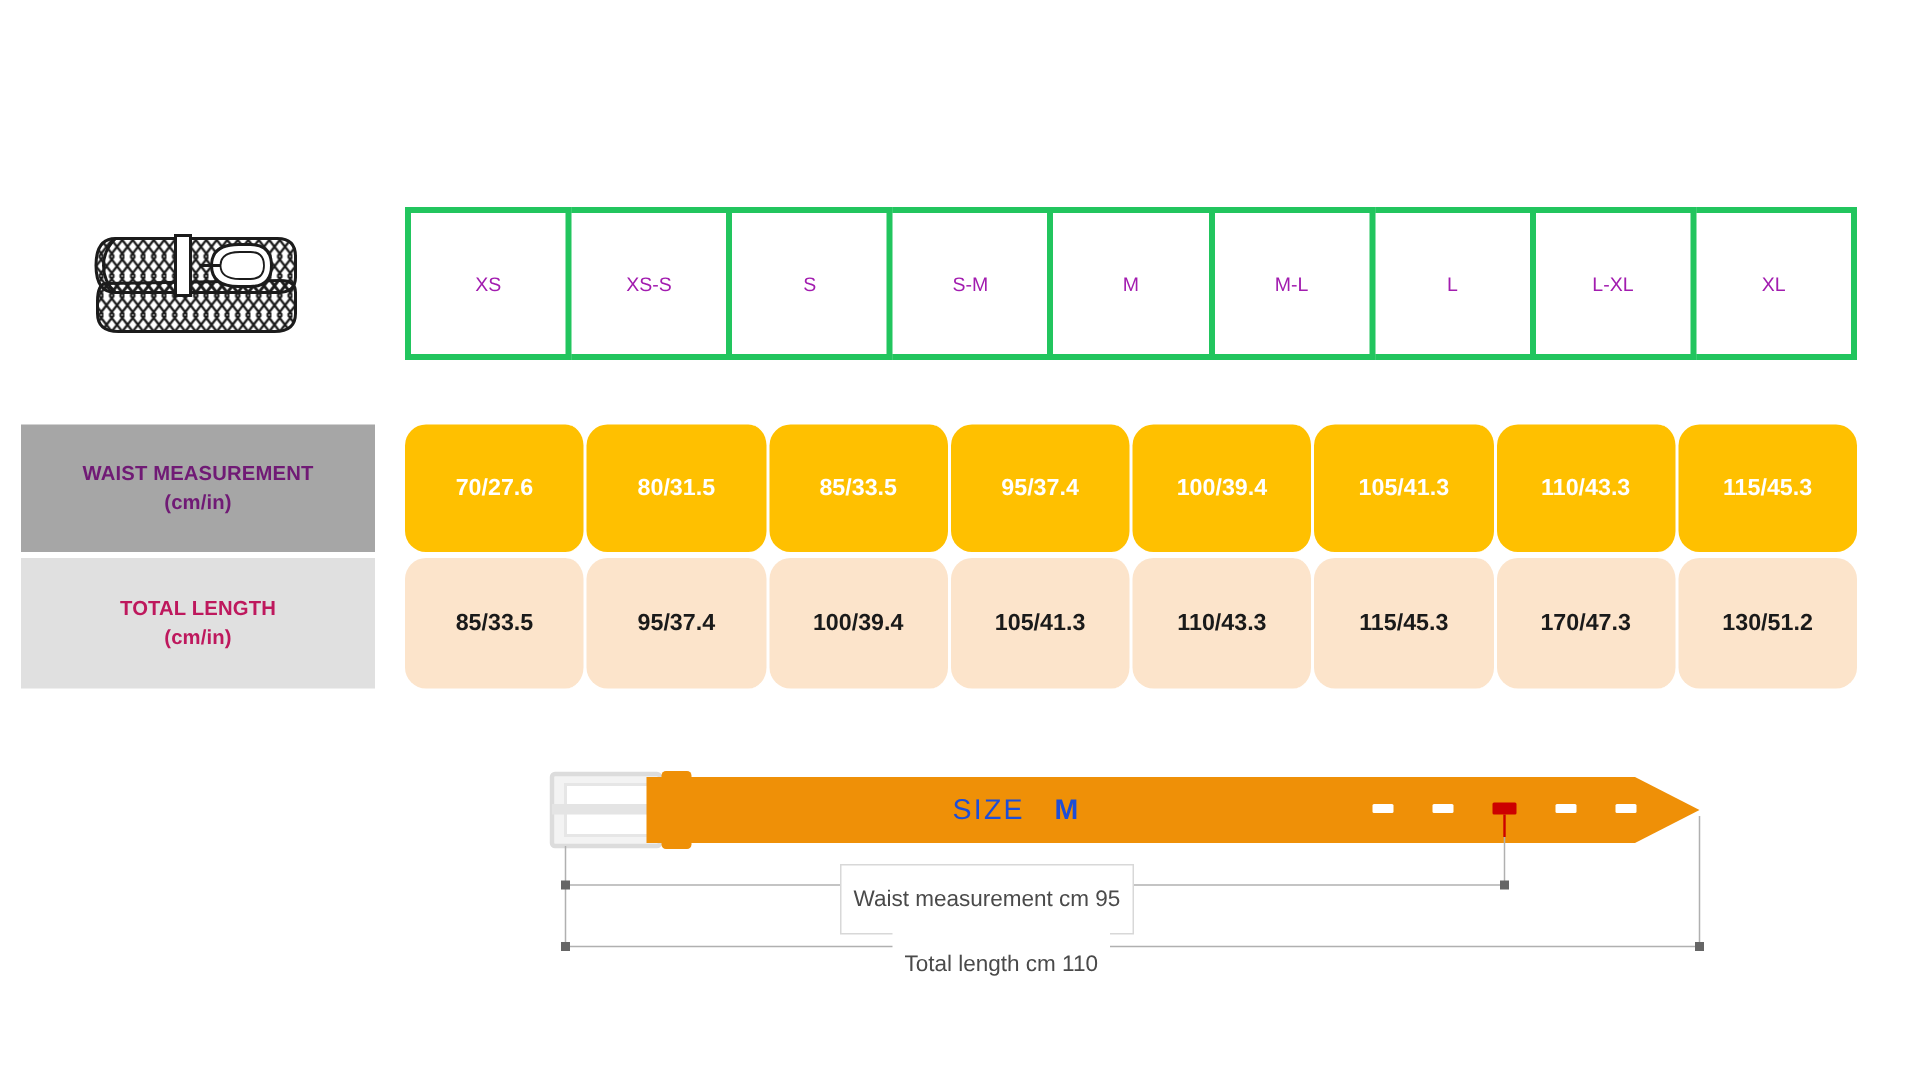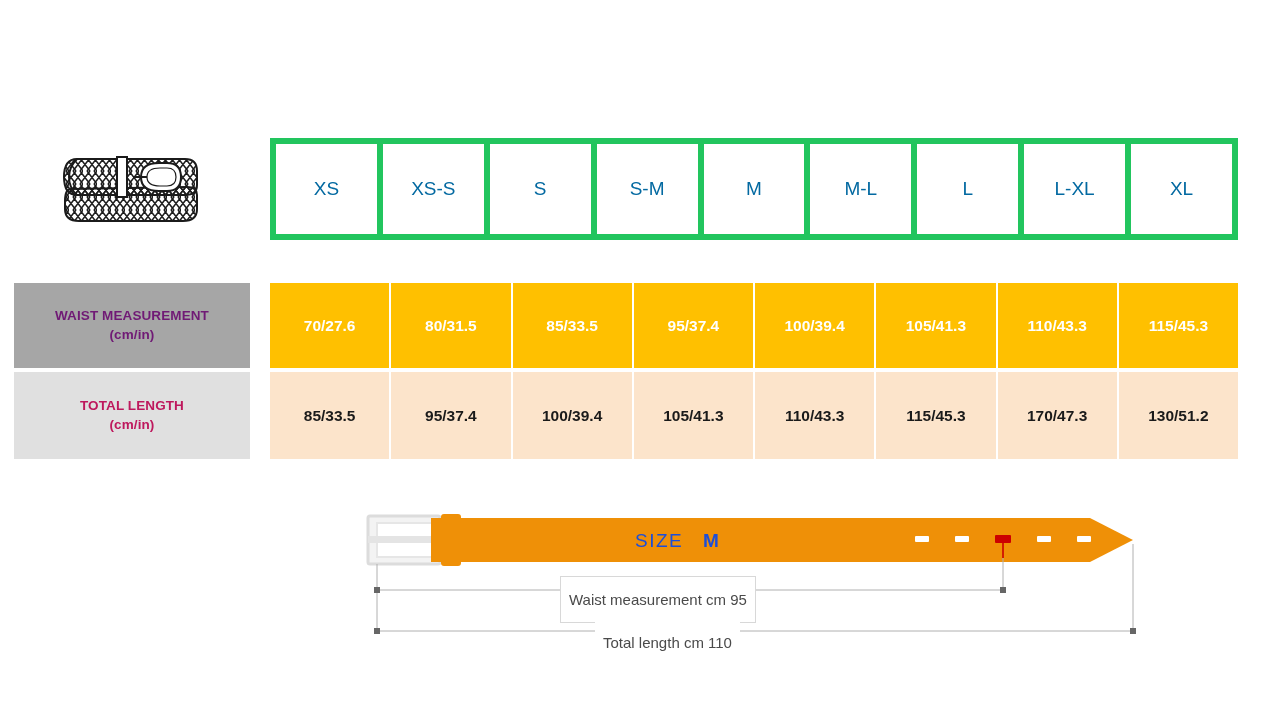--- a/index.html
+++ b/index.html
@@ -28,25 +28,25 @@
   #size-table {
     position: absolute;
     left: 270px;
     top: 138px;
     width: 968px;
     height: 102px;
     border-collapse: collapse;
     table-layout: fixed;
   }
   #size-table td {
-    border: 6px solid #22c55e;
+    border: 4px solid #22c55e;
     text-align: center;
     vertical-align: middle;
-    font-size: 19px;
-    color: #0369a1;
+    font-size: 13px;
+    color: #a21caf;
     font-weight: 400;
   }
 
   
   .meas-row {
     position: absolute;
     left: 14px;
     display: flex;
     align-items: stretch;
   }
@@ -82,20 +82,21 @@
   }
   .cells .cell {
     flex: 1 1 0;
     display: flex;
     align-items: center;
     justify-content: center;
     font-size: 15.5px;
     font-weight: bold;
     box-sizing: border-box;
     border-right: 2px solid #ffffff;
+    border-radius: 14px;
   }
   .cells .cell:last-child { border-right: none; }
   #waist-row .cell {
     background: #ffc000;
     color: #ffffff;
   }
   #length-row .cell {
     background: #fce4cb;
     color: #1a1a1a;
   }

